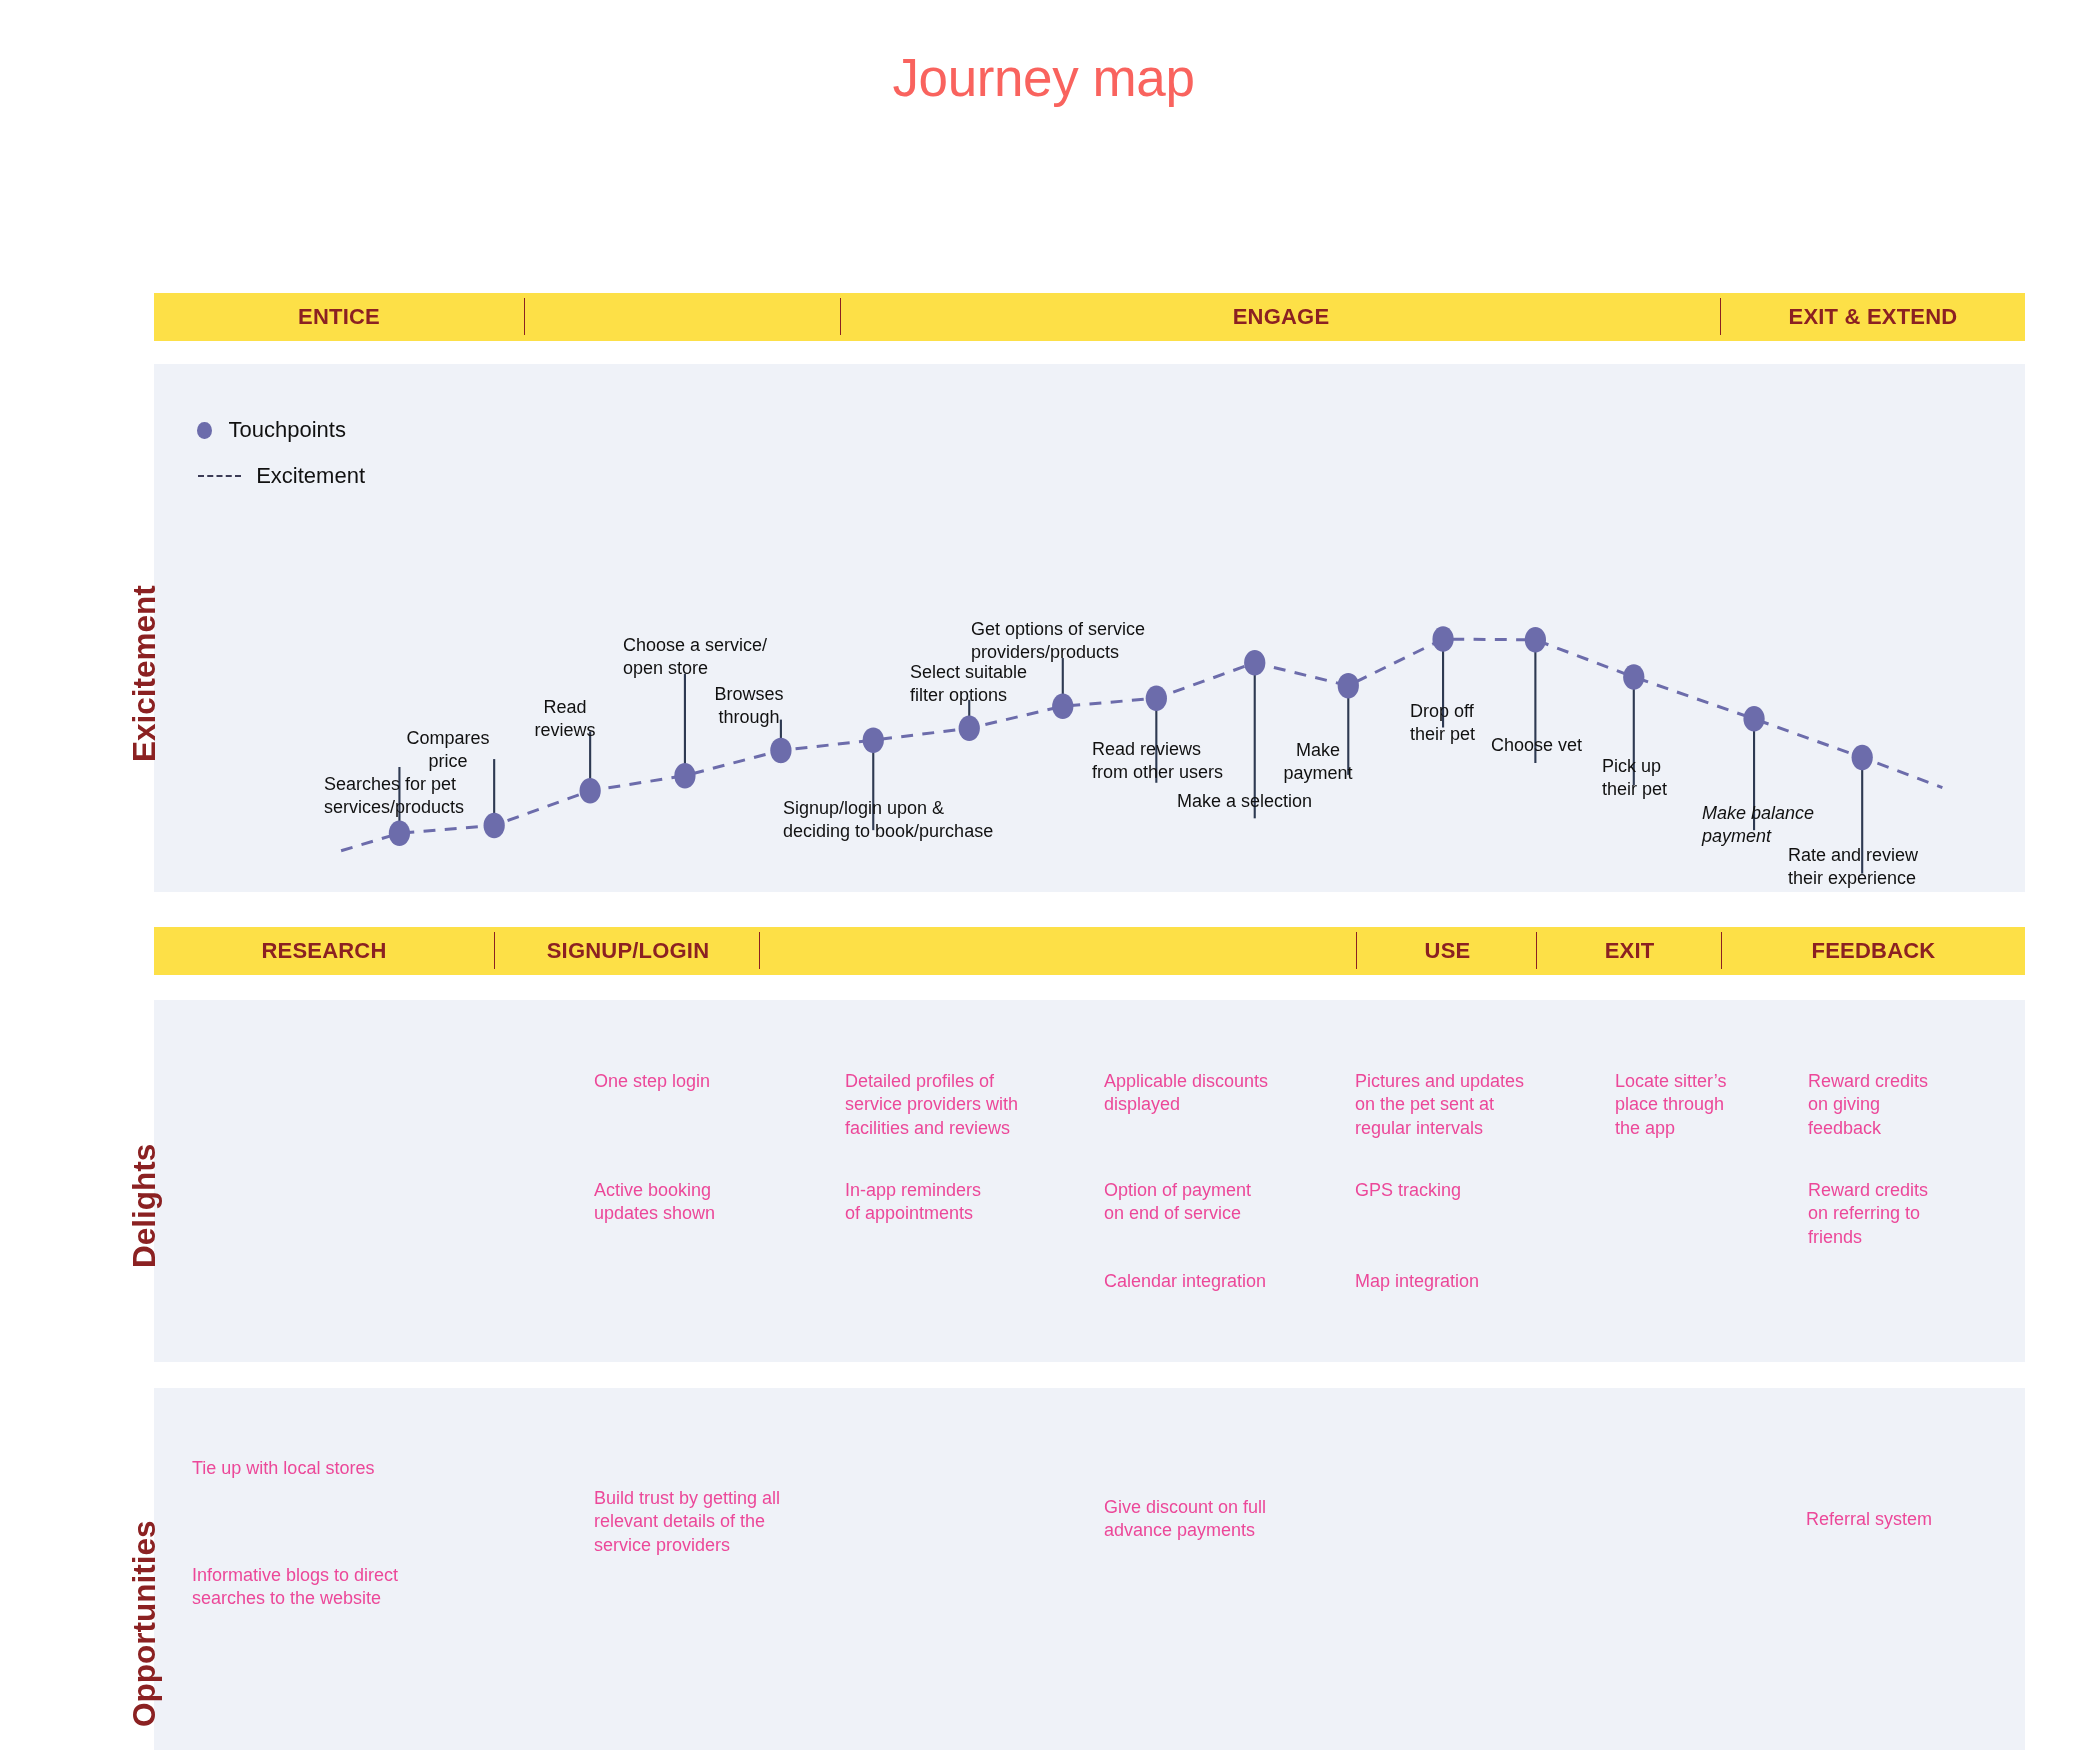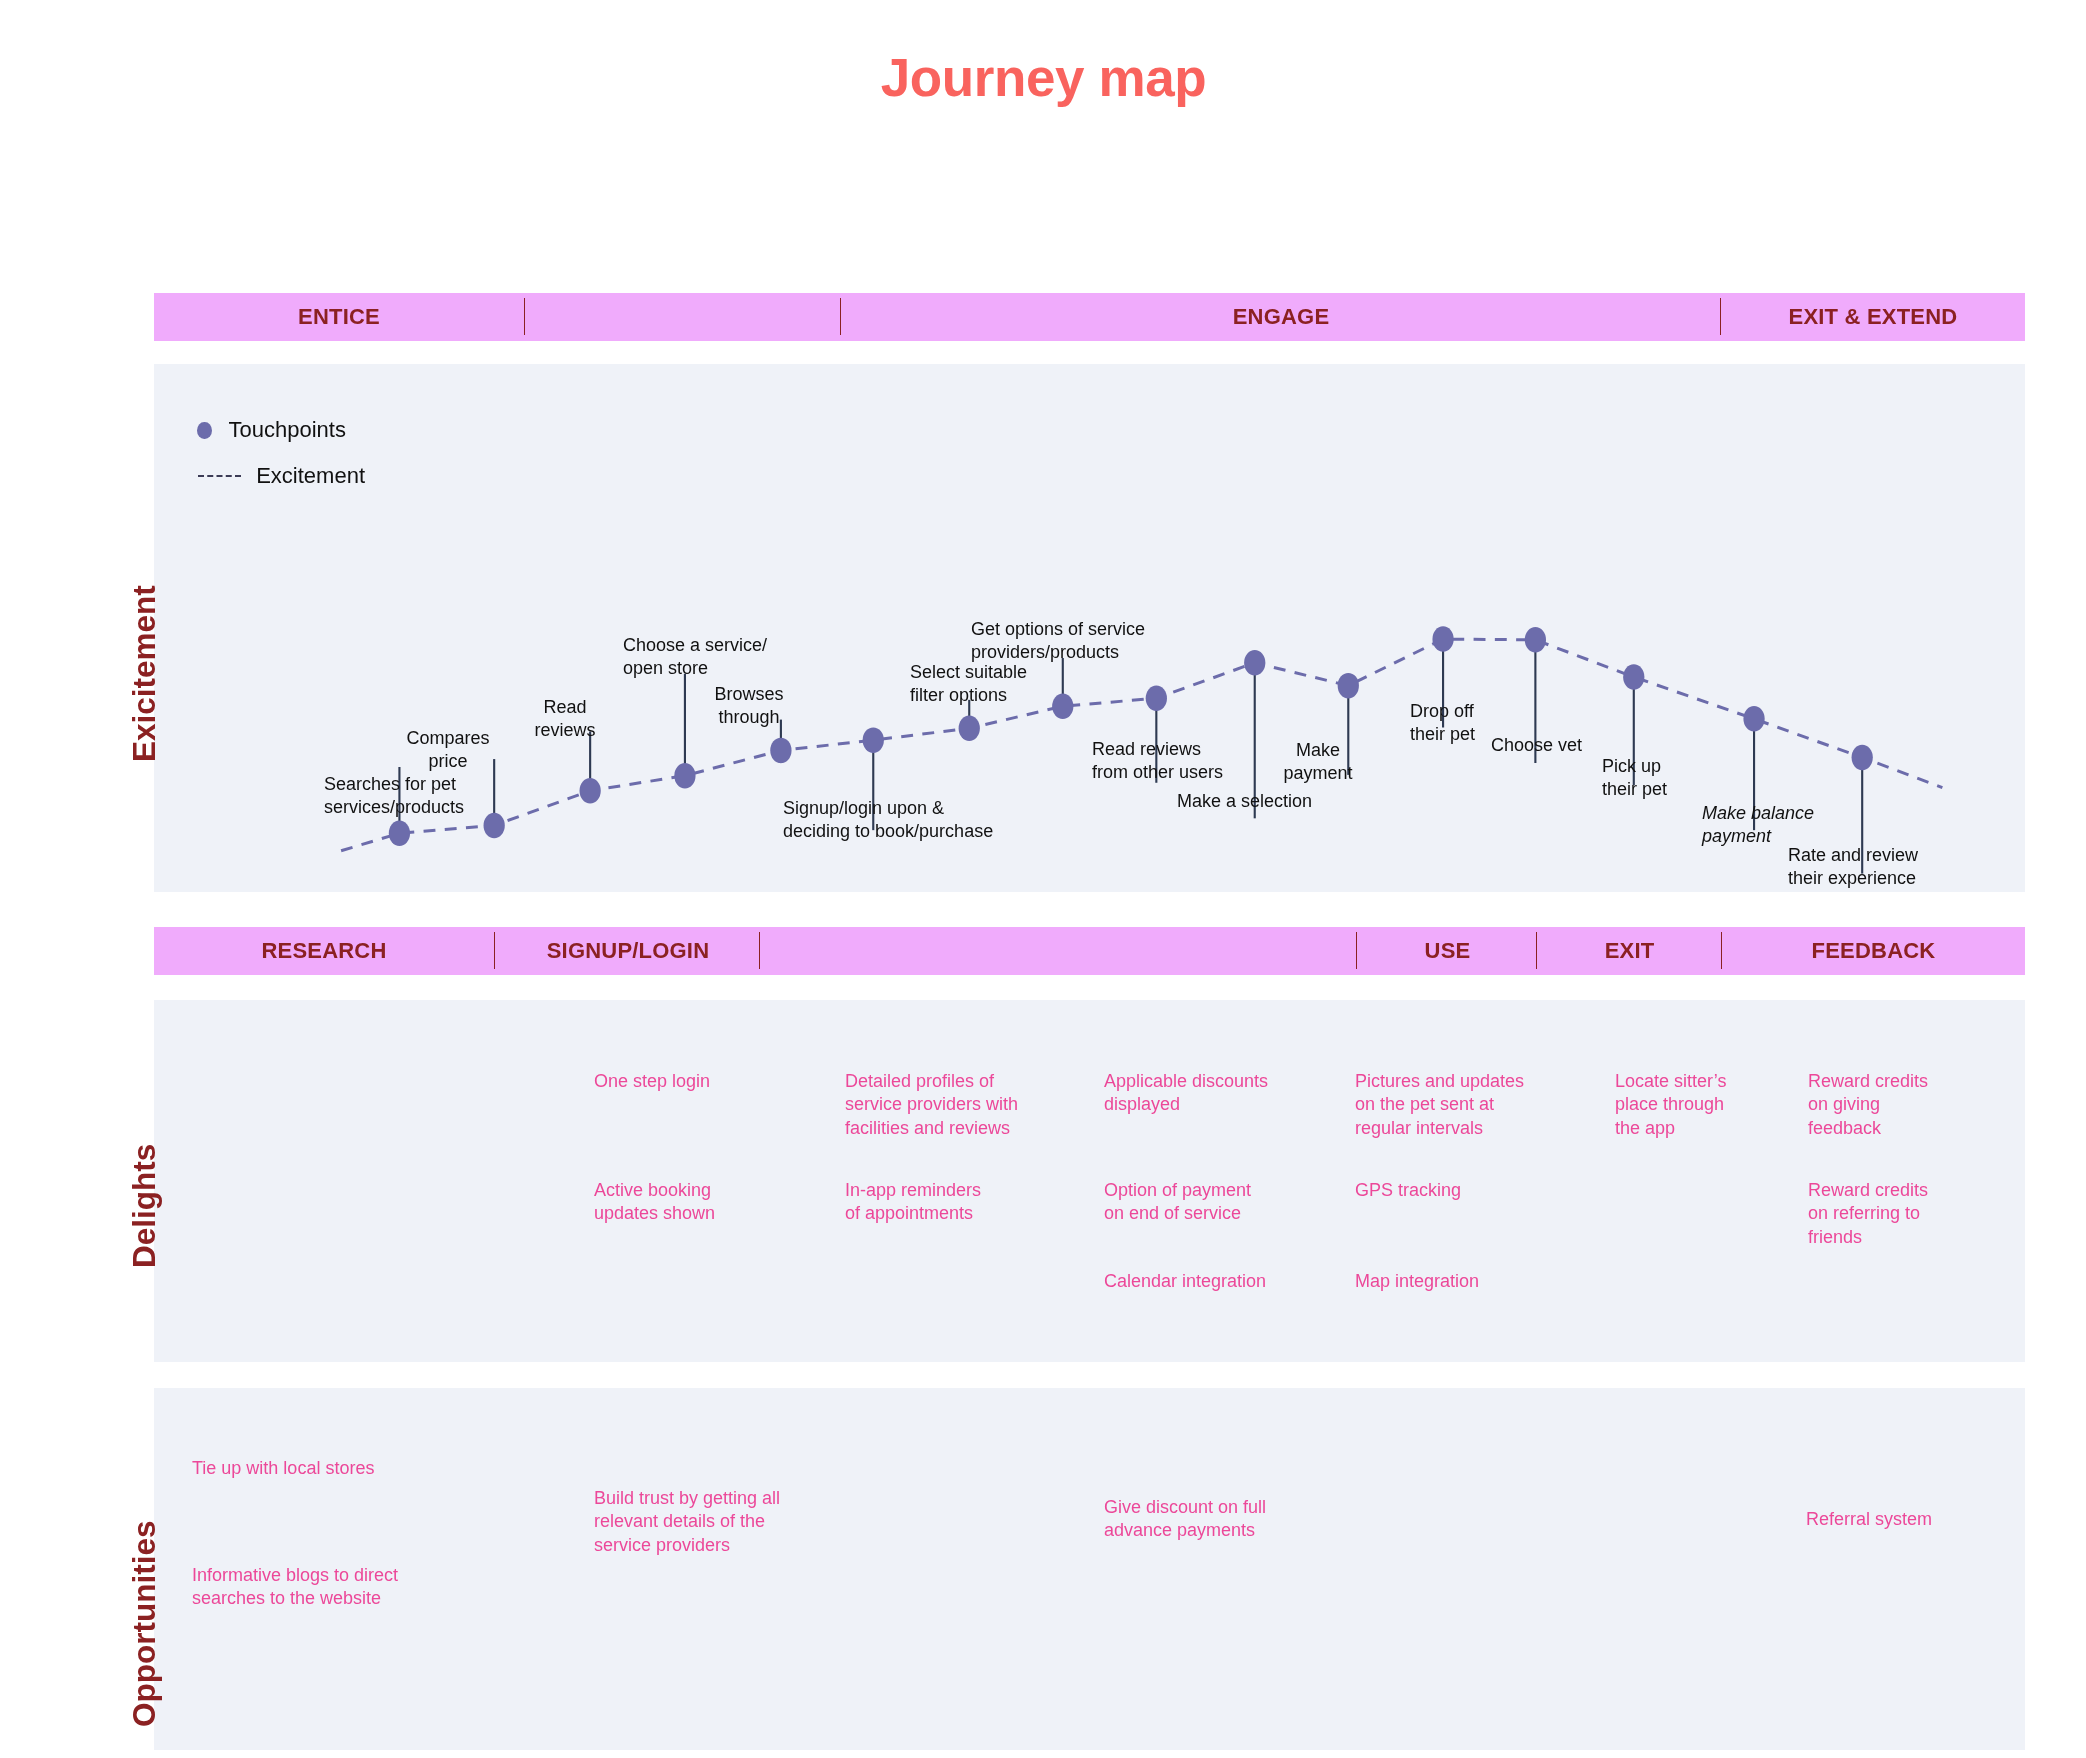--- a/index.html
+++ b/index.html
@@ -21,34 +21,34 @@
   }
 
   
   .title {
     position: absolute;
     left: 0;
     top: 51px;
     width: 2087px;
     text-align: center;
     font-size: 53px;
-    font-weight: bold;
+    font-weight: normal;
     color: #F9635E;
     letter-spacing: -0.4px;
     line-height: 1;
   }
 
   
   .band {
     position: absolute;
     left: 154px;
     width: 1871px;
   }
   .phase-bar {
-    background: #f0abfc;
+    background: #fde047;
     height: 48px;
   }
   .panel {
     background: #EFF2F8;
   }
 
   
   .phase-cell {
     position: absolute;
     top: 0;

